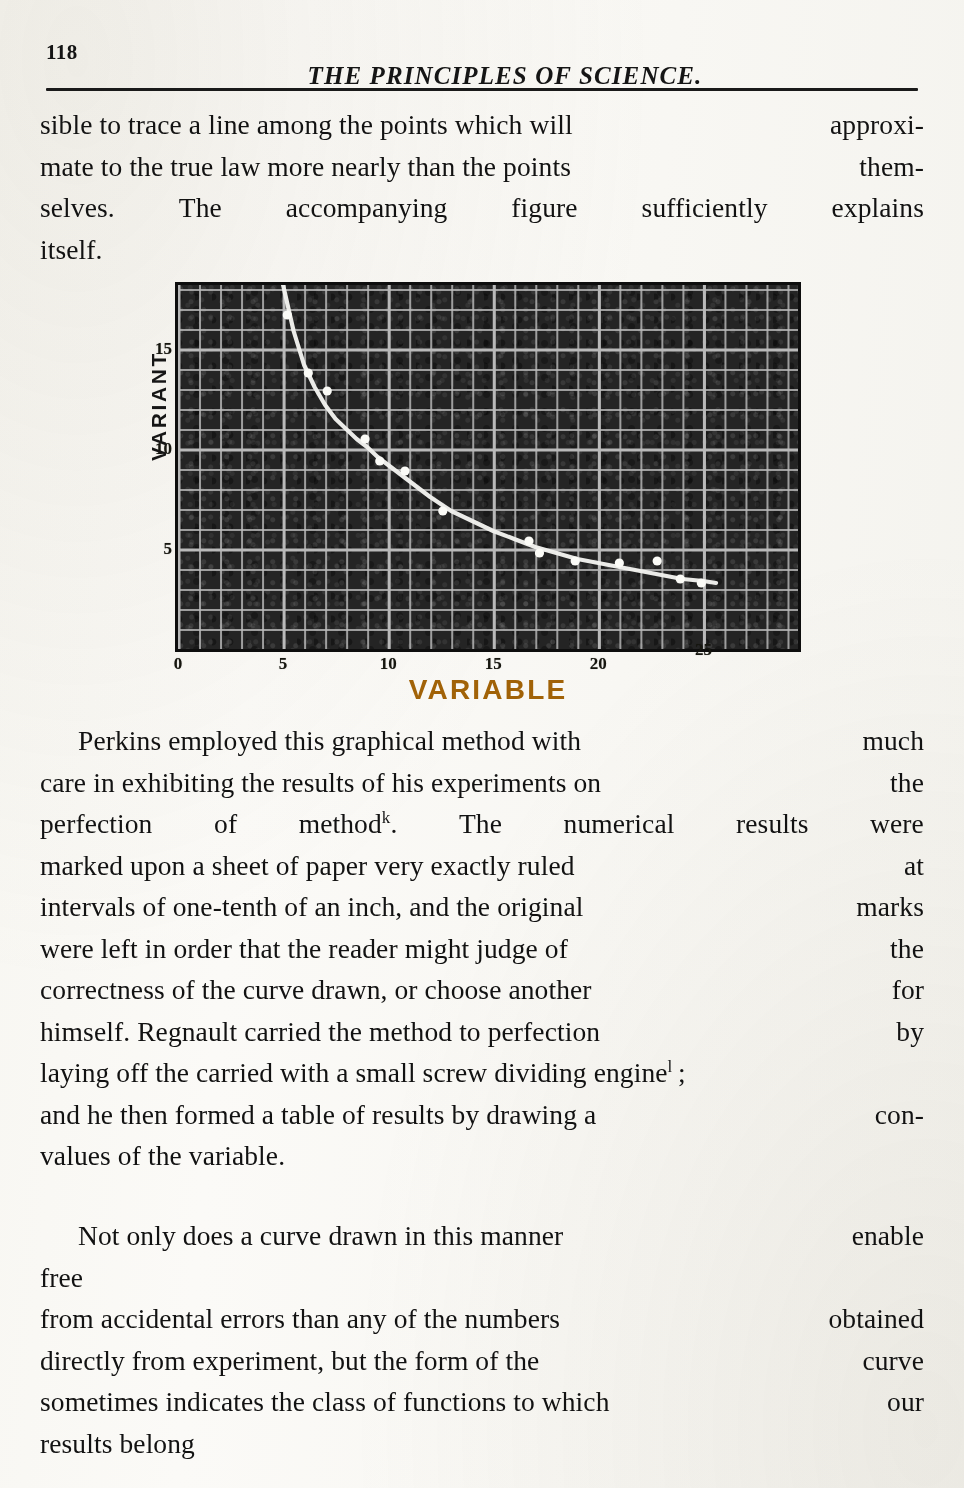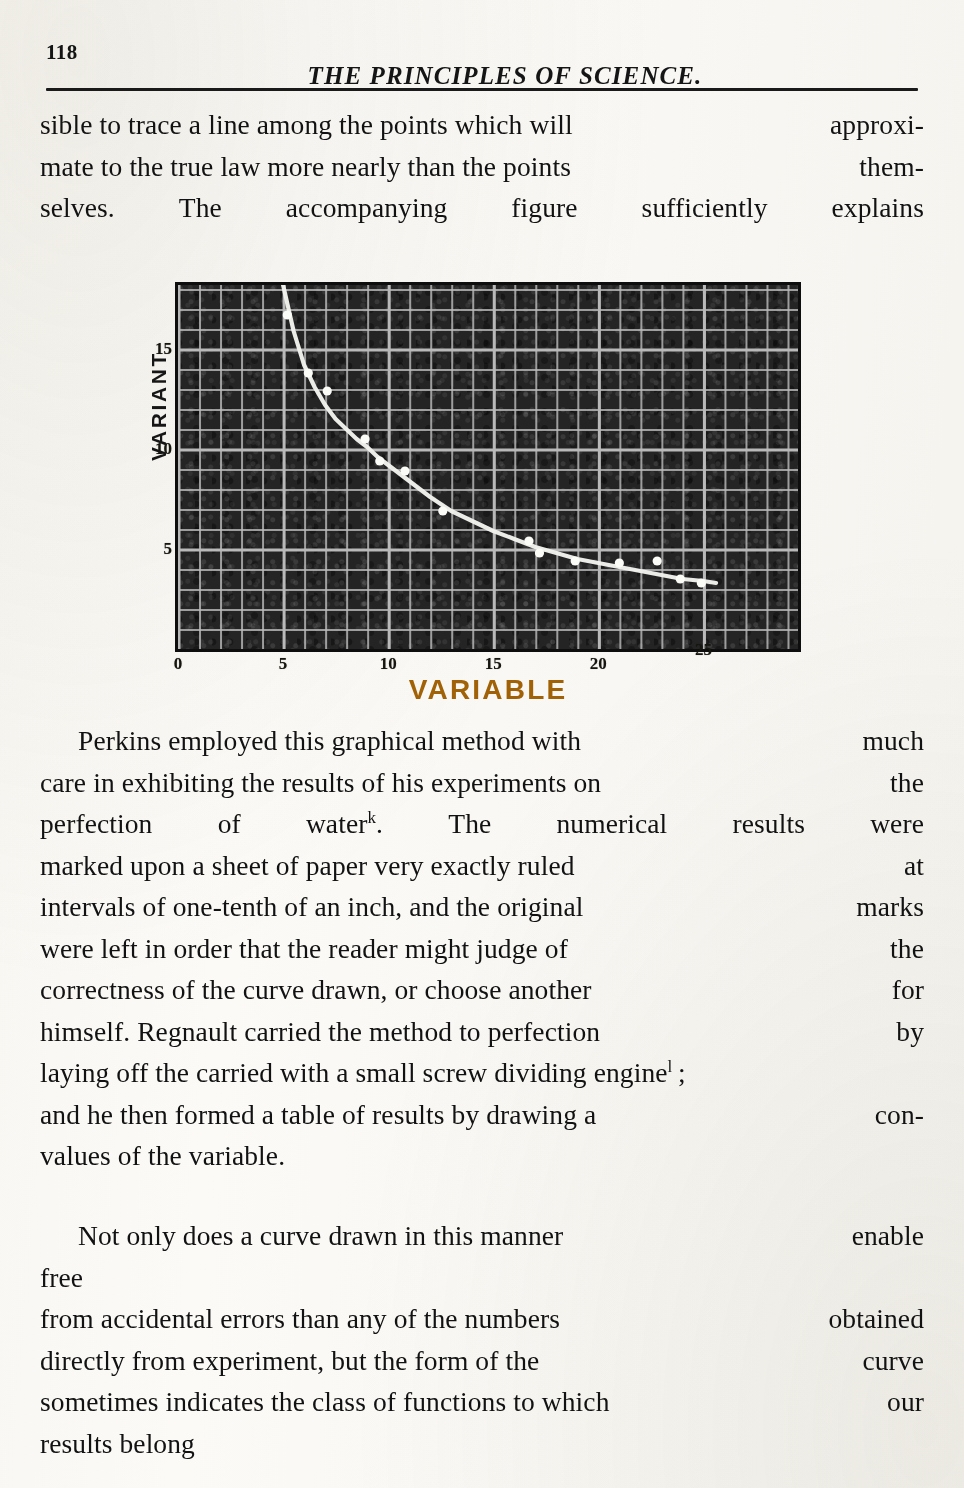--- a/index.html
+++ b/index.html
@@ -241,20 +241,21 @@
         <span>them-</span>
     </span>
     <span class="ln just">
       <span>selves.</span>
         <span>The</span>
         <span>accompanying</span>
         <span>figure</span>
         <span>sufficiently</span>
         <span>explains</span>
     </span>
+    <span class="ln">itself.</span>
   </div>
 
   <div class="figure">
 
     <div class="plot-frame">
       <div class="grain"></div>
       <div class="grid-minor"><svg width="620" height="364" viewBox="0 0 620 364">
             <rect x="0.00" y="0" width="2" height="364" fill="#b9b9b9" opacity=".82"></rect>
             <rect x="21.02" y="0" width="2" height="364" fill="#b9b9b9" opacity=".82"></rect>
             <rect x="42.03" y="0" width="2" height="364" fill="#b9b9b9" opacity=".82"></rect>
@@ -360,21 +361,21 @@
       <span style="padding-left:38px">Perkins employed this graphical method with</span>
         <span>much</span>
     </span>
     <span class="ln just">
       <span>care in exhibiting the results of his experiments on</span>
         <span>the</span>
     </span>
     <span class="ln just">
       <span>perfection</span>
         <span>of</span>
-        <span><span>water</span><sup>k</sup>.</span>
+        <span><span>method</span><sup>k</sup>.</span>
         <span>The</span>
         <span>numerical</span>
         <span>results</span>
         <span>were</span>
     </span>
     <span class="ln just">
       <span>marked upon a sheet of paper very exactly ruled</span>
         <span>at</span>
     </span>
     <span class="ln just">

